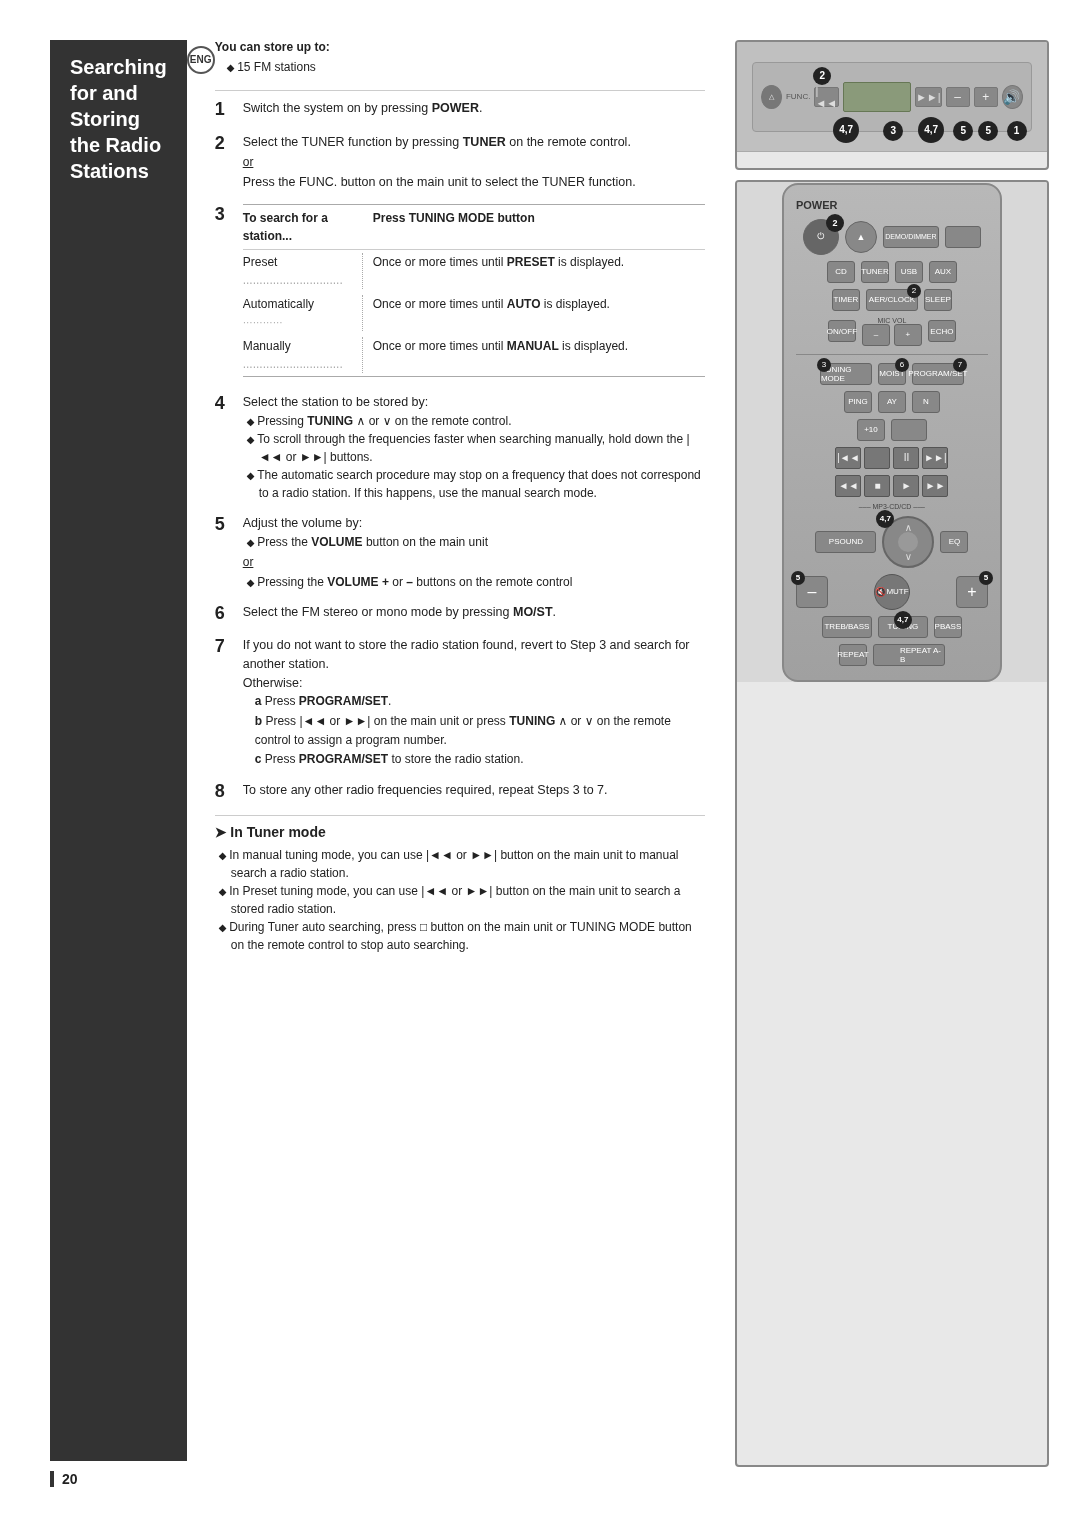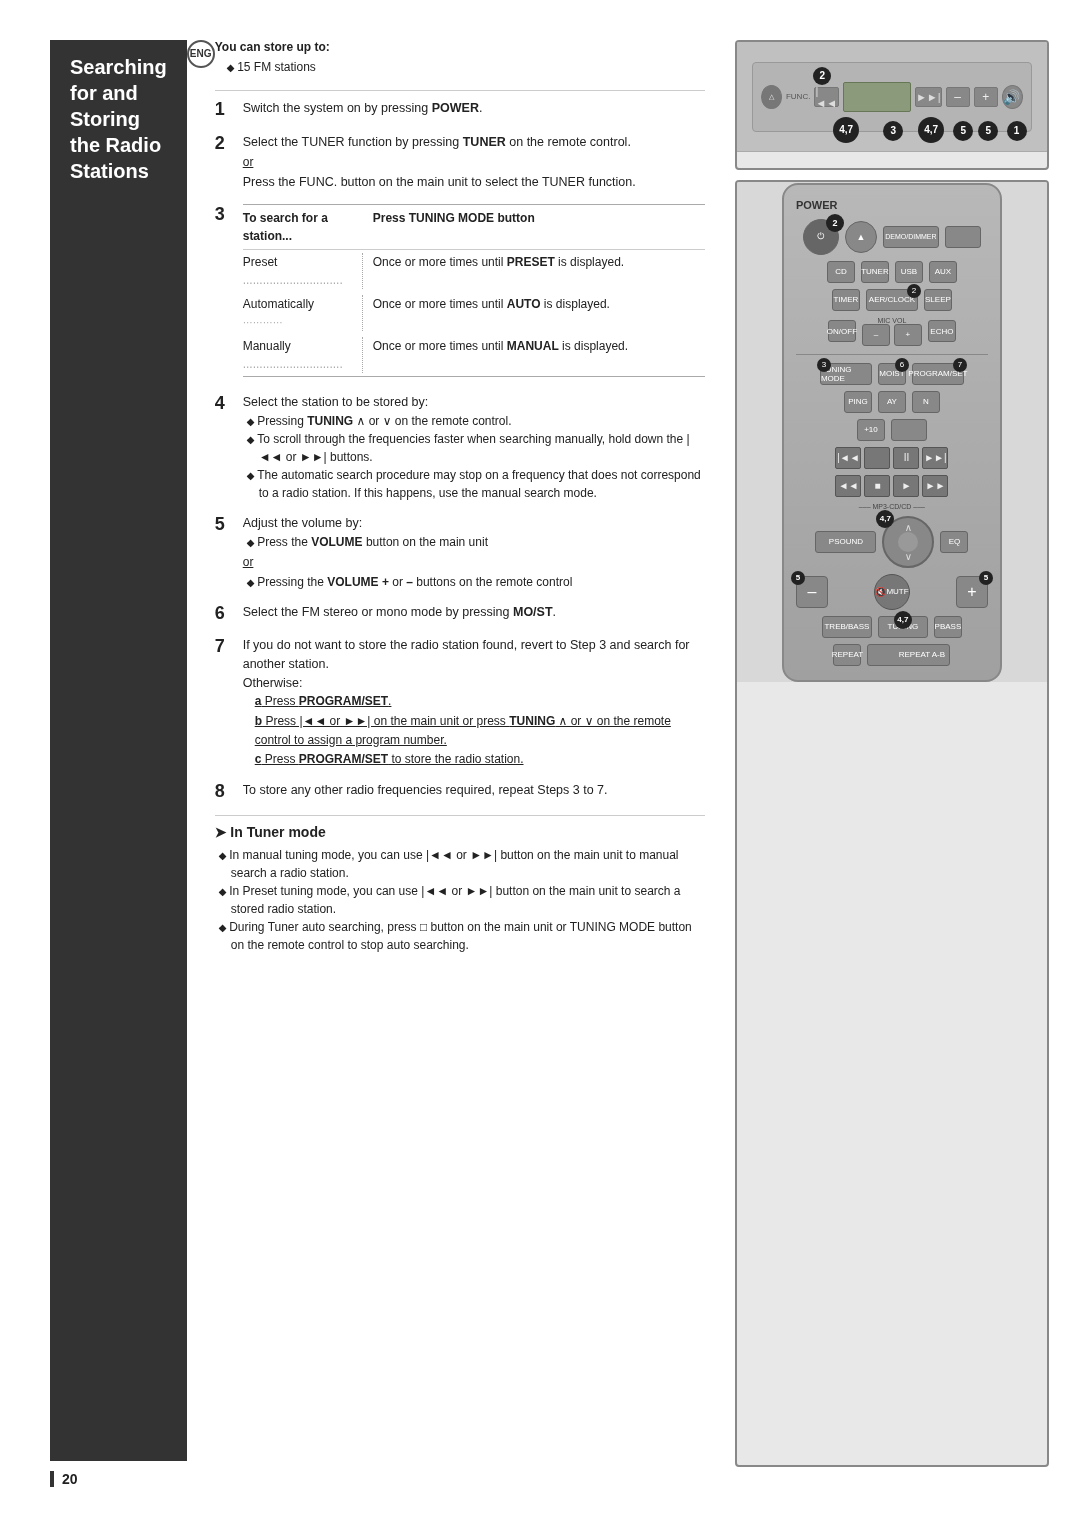--- a/index.html
+++ b/index.html
@@ -171,21 +171,20 @@
     }
 
     
     .substep-list {
       list-style: none;
       padding-left: 12px;
     }
     .substep-list li {
       font-size: 12px;
       line-height: 1.6;
-      text-decoration: underline;
     }
 
     
     .tuner-mode-section {
       margin-top: 8px;
     }
     .tuner-mode-title {
       font-size: 14px;
       font-weight: bold;
       margin-bottom: 6px;
@@ -462,21 +461,21 @@
   </style>
 </head>
 <body>
 
 <div class="page-container">
 
   <div class="title-box">
     <h1>Searching for and Storing the Radio Stations</h1>
   </div>
 
-  <div style="margin-bottom: 4px; ">
+  <div style="margin-bottom: 4px; margin-top:6px;">
     <span class="eng-badge">ENG</span>
   </div>
 
   <div class="main-columns">
 
     <div class="left-col">
 
       <div class="can-store-section">
         <div class="label">You can store up to:</div>
         <ul class="bullet-list">
@@ -754,21 +753,21 @@
               <div class="r-btn small" style="position:relative;width:50px;">
                 TUNING
                 
                 <span style="position:absolute;top:-6px;left:50%;transform:translateX(-50%);background:#222;color:#fff;font-size:8px;width:18px;height:18px;border-radius:50%;display:flex;align-items:center;justify-content:center;font-weight:bold;">4,7</span>
               </div>
               <div class="r-btn small">PBASS</div>
             </div>
 
             <div class="remote-row">
               <div class="r-btn small">REPEAT</div>
-              <div class="r-btn small" style="width:83px;padding-left:26px;">REPEAT A-B</div>
+              <div class="r-btn small" style="width:72px;padding-left:26px;">REPEAT A-B</div>
             </div>
 
           </div>
         </div>
       </div>
 
     </div>
 
   </div>
 

